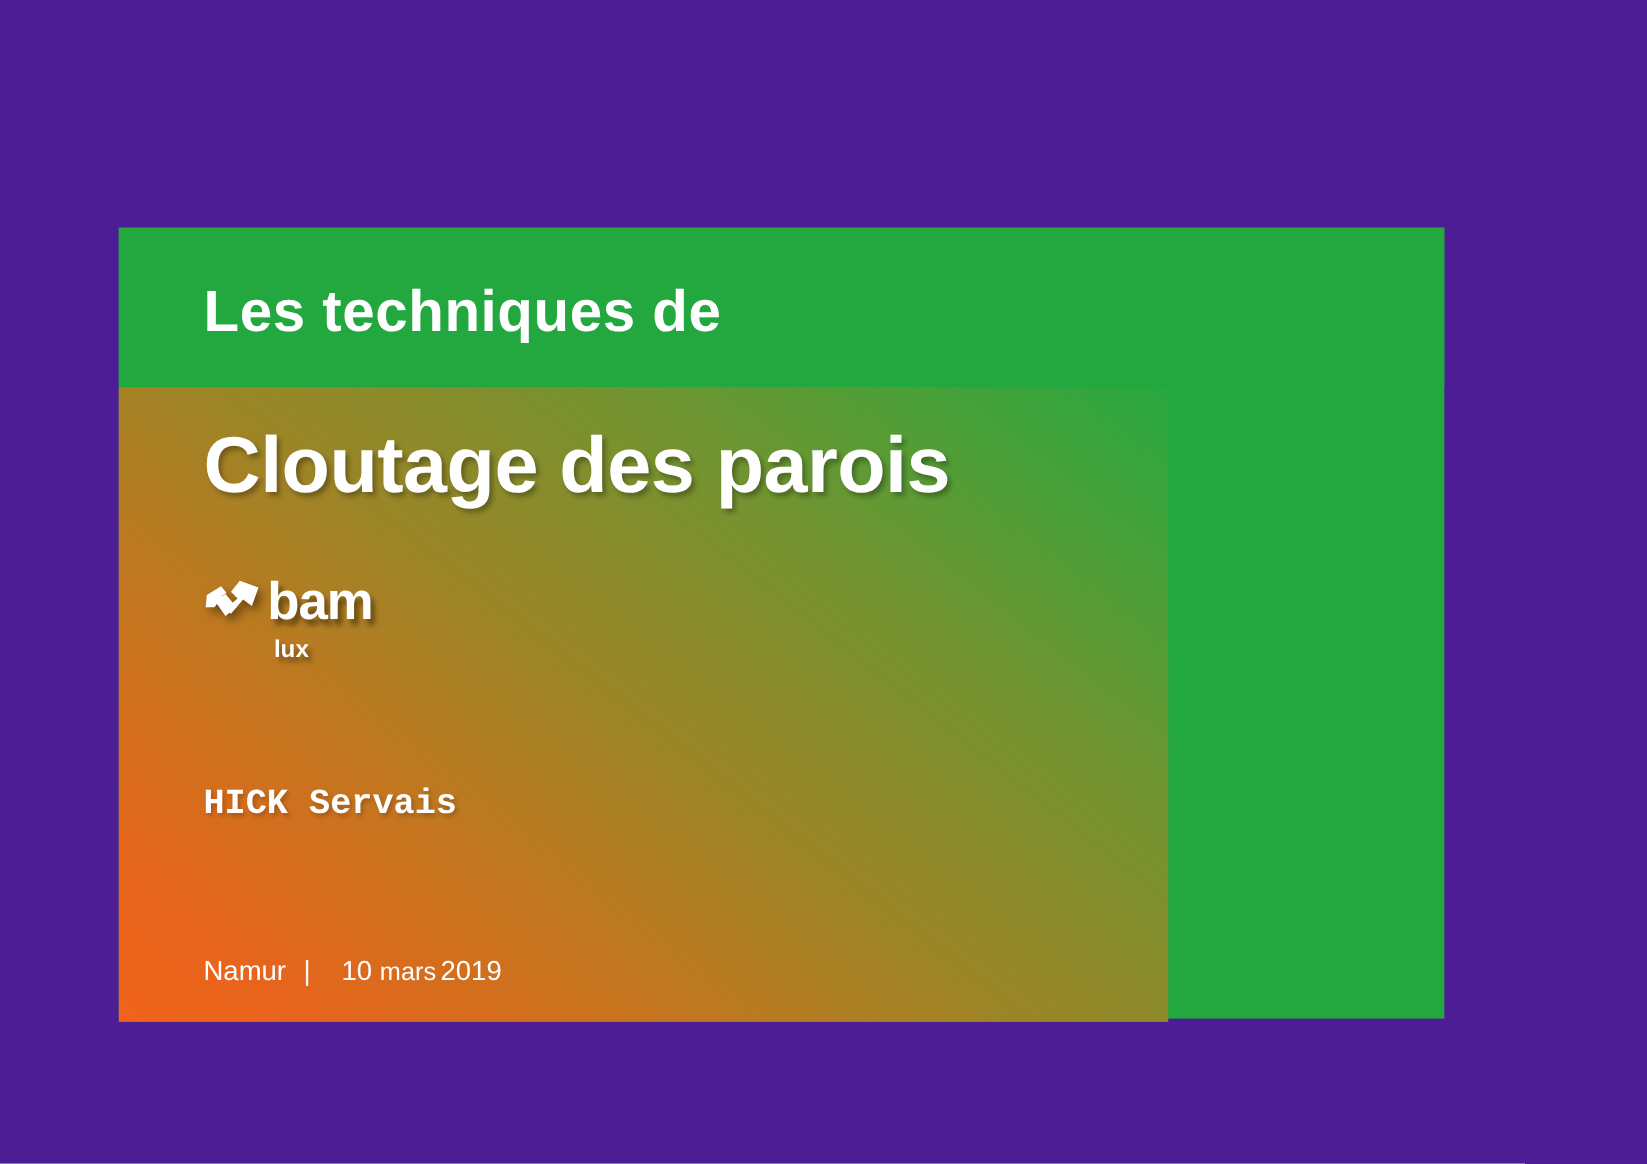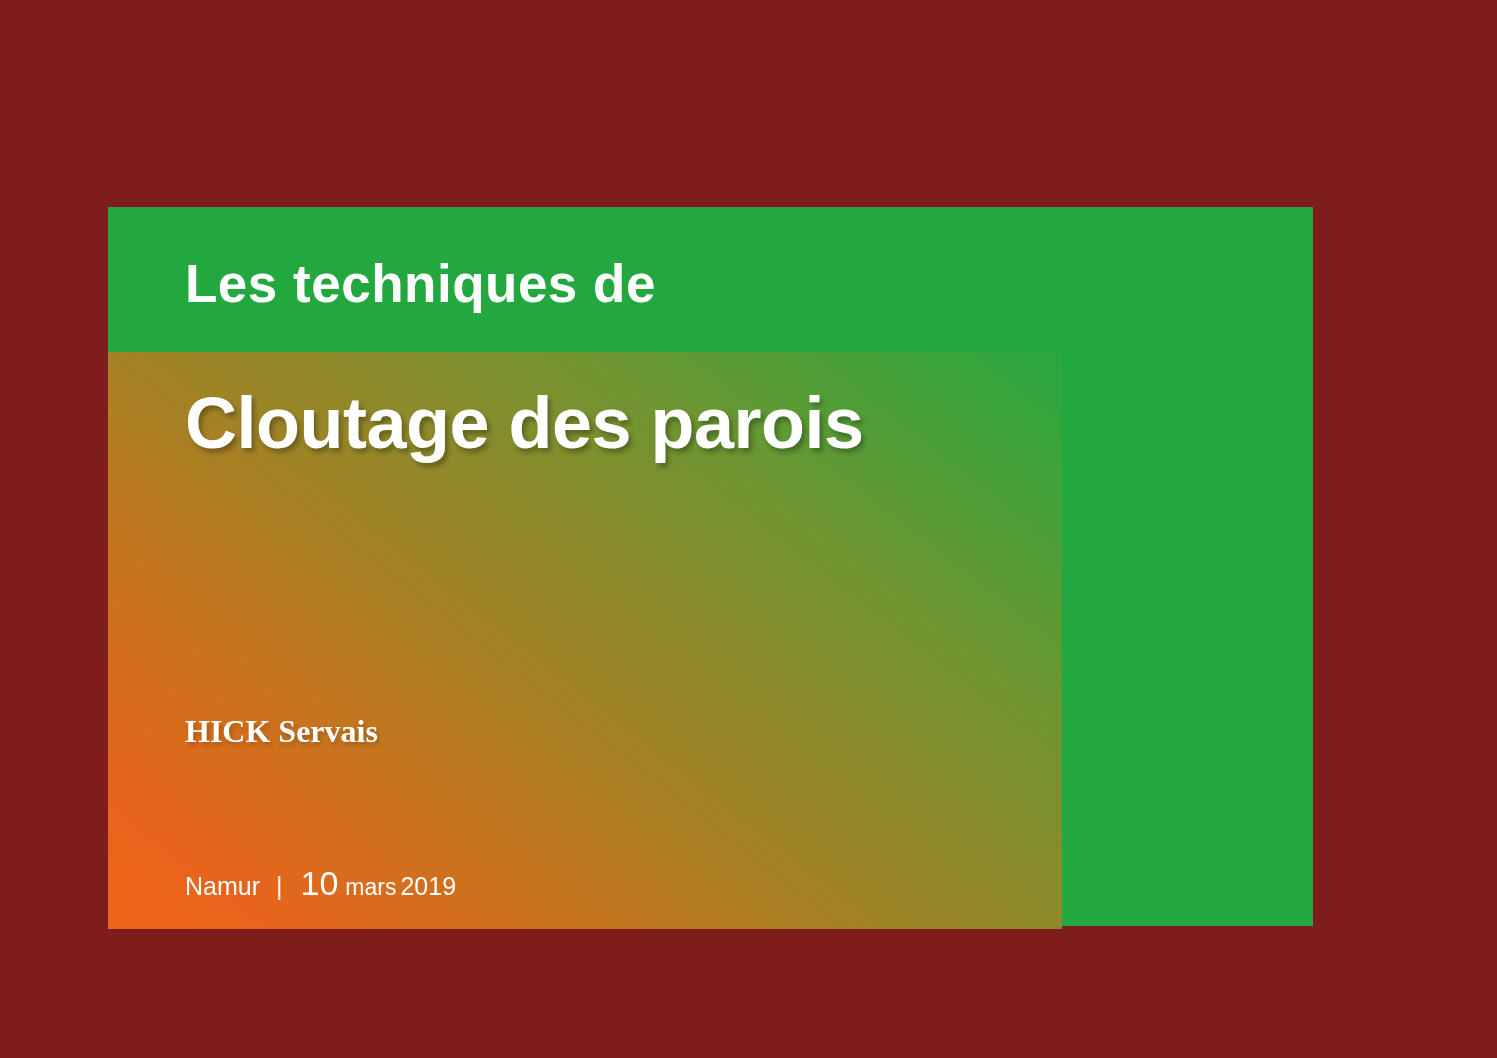--- a/index.html
+++ b/index.html
@@ -14,21 +14,21 @@
     position: relative;
     overflow: hidden;
     font-family: "Liberation Sans", sans-serif;
     -webkit-font-smoothing: antialiased;
   }
 
   
   .page {
     position: absolute;
     inset: 0;
-    background: #7f1d1d;
+    background: #4c1d95;
   }
 
   
   .slide {
     position: absolute;
     left: 108px;
     top: 207px;
     width: 1205px;
     height: 719px;
   }
@@ -140,21 +140,21 @@
     line-height: 24px;
     text-shadow: 4px 5px 5px rgba(0,0,0,0.40);
   }
 
   
   .author {
     position: absolute;
     left: 77px;
     top: 506px;
     color: #ffffff;
-    font-family: Liberation Serif, serif;
+    font-family: Liberation Mono, monospace;
     font-weight: bold;
     font-size: 32px;
     line-height: 36px;
     white-space: nowrap;
     text-shadow: 2px 3px 4px rgba(0,0,0,0.22);
   }
 
   
   .footer {
     position: absolute;
@@ -170,23 +170,23 @@
     font-size: 25px;
     line-height: 28px;
   }
   .footer .sep {
     font-size: 25px;
     line-height: 28px;
     margin: 0 12px 0 16px;
     opacity: 0.95;
   }
   .footer .day {
-    font-size: 34px;
-    line-height: 28px;
-    margin-left: 6px;
+    font-size: 25px;
+    line-height: 28px;
+    margin-left: 16px;
   }
   .footer .month {
     font-size: 23px;
     line-height: 28px;
     margin: 0 4px 0 7px;
   }
   .footer .year {
     font-size: 25px;
     line-height: 28px;
   }
@@ -201,20 +201,30 @@
     <div class="slide-green-block"></div>
 
     <div class="header-band"></div>
 
     <div class="gradient-panel"></div>
 
     <div class="kicker">Les techniques de</div>
 
     <div class="main-title">Cloutage des parois</div>
 
+    <div class="logo">
+      <div class="logo-row">
+        <svg class="logo-mark" viewBox="0 0 54 48" aria-hidden="true">
+          <path d="M3 17 L16 9 L21 15 L16 18 L24 26 L31 20 L25 14 L33 4 L50 10 L44 27 L36 21 L25 34 L13 24 L10 28 L2 28 Z" fill="#ffffff"></path>
+          <path d="M10 22 L20 16 L30 28 L20 36 Z" fill="#ffffff"></path>
+        </svg>
+        <span class="logo-wordmark">bam</span>
+      </div>
+      <div class="logo-sub">lux</div>
+    </div>
 
     <div class="author">HICK Servais</div>
 
     <div class="footer">
       <span class="place">Namur</span>
       <span class="sep">|</span>
       <span class="day">10</span>
       <span class="month">mars</span>
       <span class="year">2019</span>
     </div>

